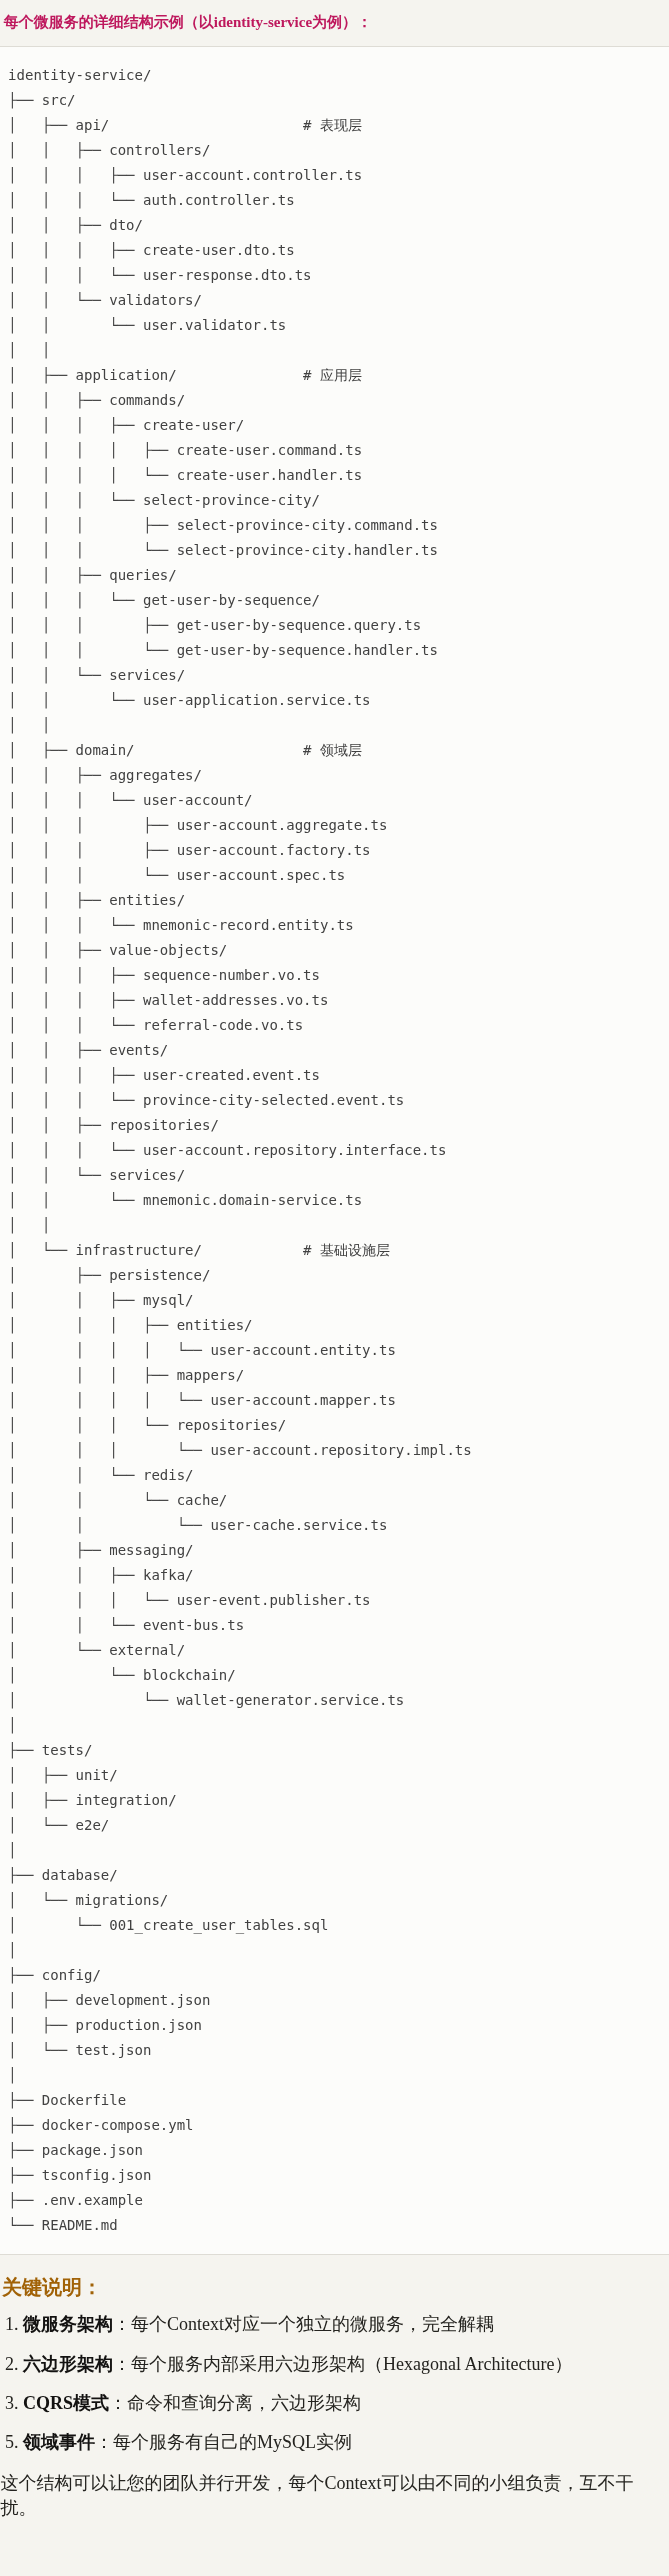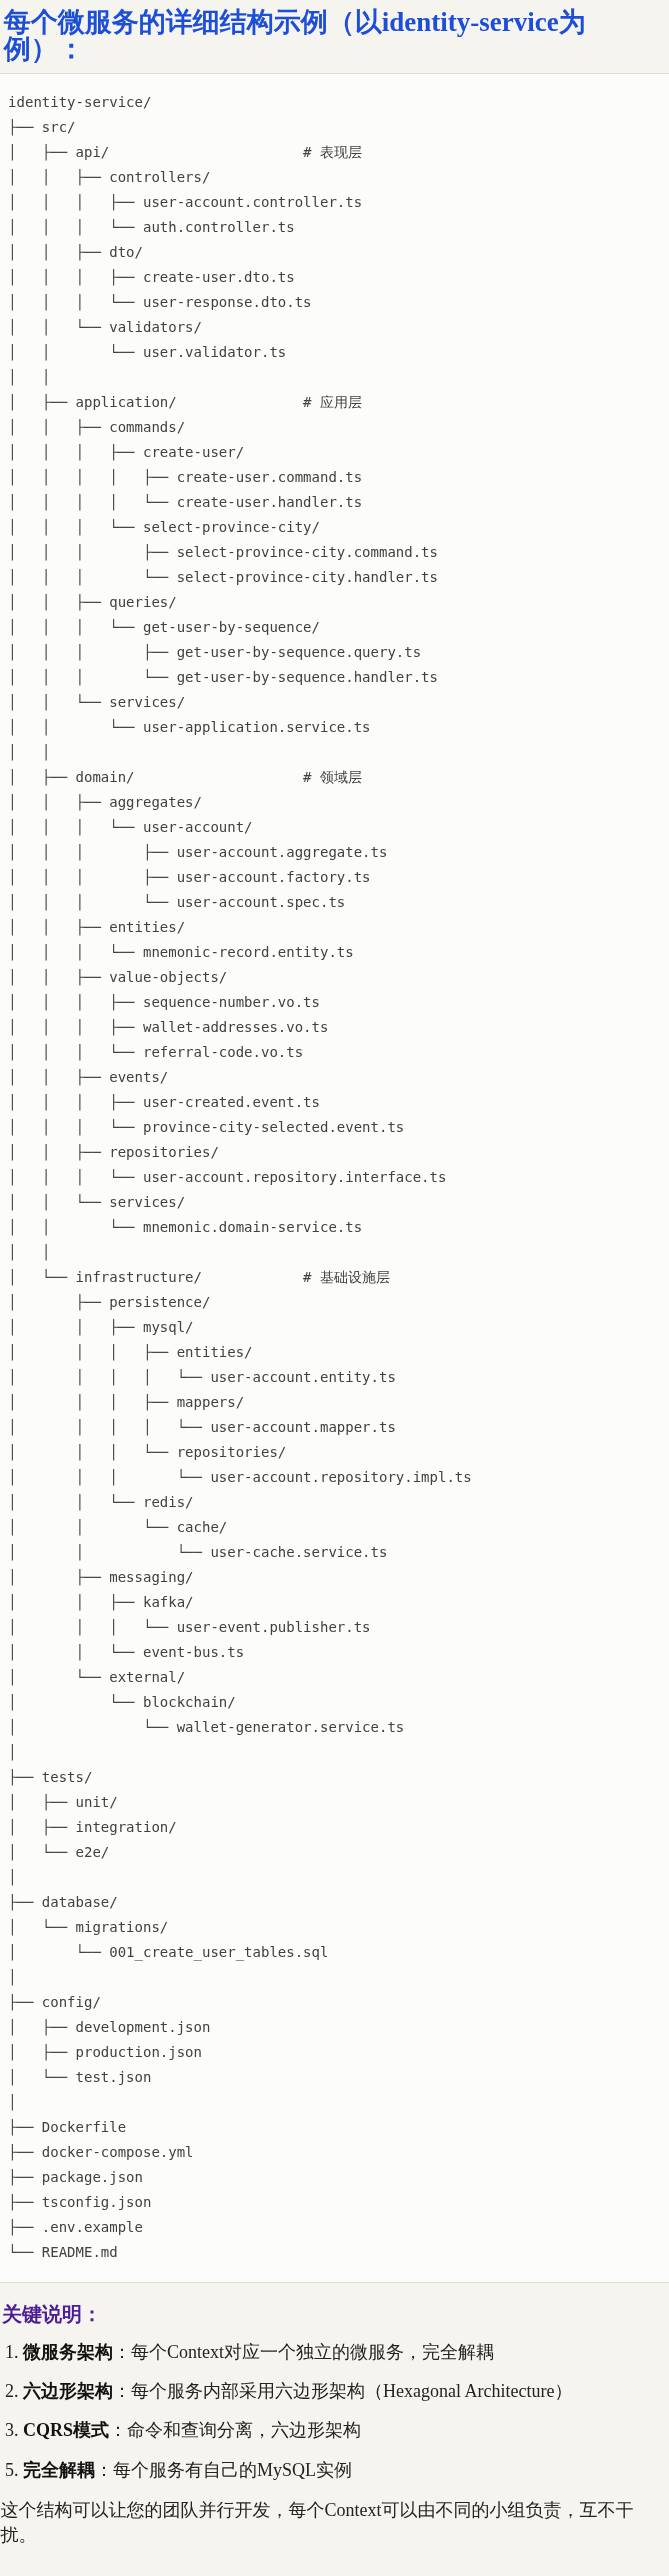--- a/index.html
+++ b/index.html
@@ -6,45 +6,45 @@
   body {
     width: 669px;
     height: 2576px;
     background: #F5F4EF;
     color: #20201E;
     font-family: "Liberation Serif", "DejaVu Serif", serif;
     overflow: hidden;
     box-sizing: border-box;
   }
   h1.page-title {
-    font-size: 27px;
+    font-size: 15px;
     line-height: 27.5px;
     font-weight: bold;
-    color: #1d4ed8;
+    color: #be185d;
     margin: 8.8px 5px 9.4px 3.8px;
   }
   .code-block {
     background: #FCFCFA;
     border-top: 0.9px solid #DEDCD5;
     border-bottom: 0.9px solid #DEDCD5;
   }
   .code-block pre {
     margin: 0;
     padding: 16.3px 8.1px;
     font-family: "DejaVu Sans Mono", monospace;
     font-size: 14px;
     line-height: 25px;
     color: #414141;
     white-space: pre;
   }
   .notes h2 {
     font-size: 20px;
     line-height: 25px;
     font-weight: bold;
-    color: #4c1d95;
+    color: #a16207;
     margin: 19.4px 0 12.5px 1.9px;
   }
   .notes ol {
     list-style: none;
     margin: 0;
     padding: 0 0 0 5px;
   }
   .notes li {
     font-size: 18px;
     line-height: 25px;
@@ -159,17 +159,17 @@
 ├── .env.example
 └── README.md</pre>
 </div>
 
 <section class="notes">
   <h2>关键说明：</h2>
   <ol>
     <li><span>1. </span><strong>微服务架构</strong><span>：</span><span>每个Context对应一个独立的微服务，完全解耦</span></li>
     <li><span>2. </span><strong>六边形架构</strong><span>：</span><span>每个服务内部采用六边形架构（Hexagonal Architecture）</span></li>
     <li><span>3. </span><strong>CQRS模式</strong><span>：</span><span>命令和查询分离，六边形架构</span></li>
-    <li><span>5. </span><strong>完全解耦</strong><span>：</span><span>每个服务有自己的MySQL实例</span></li>
+    <li><span>5. </span><strong>领域事件</strong><span>：</span><span>每个服务有自己的MySQL实例</span></li>
   </ol>
   <p class="closing">这个结构可以让您的团队并行开发，每个Context可以由不同的小组负责，互不干扰。</p>
 </section>
 
 
 </body></html>

